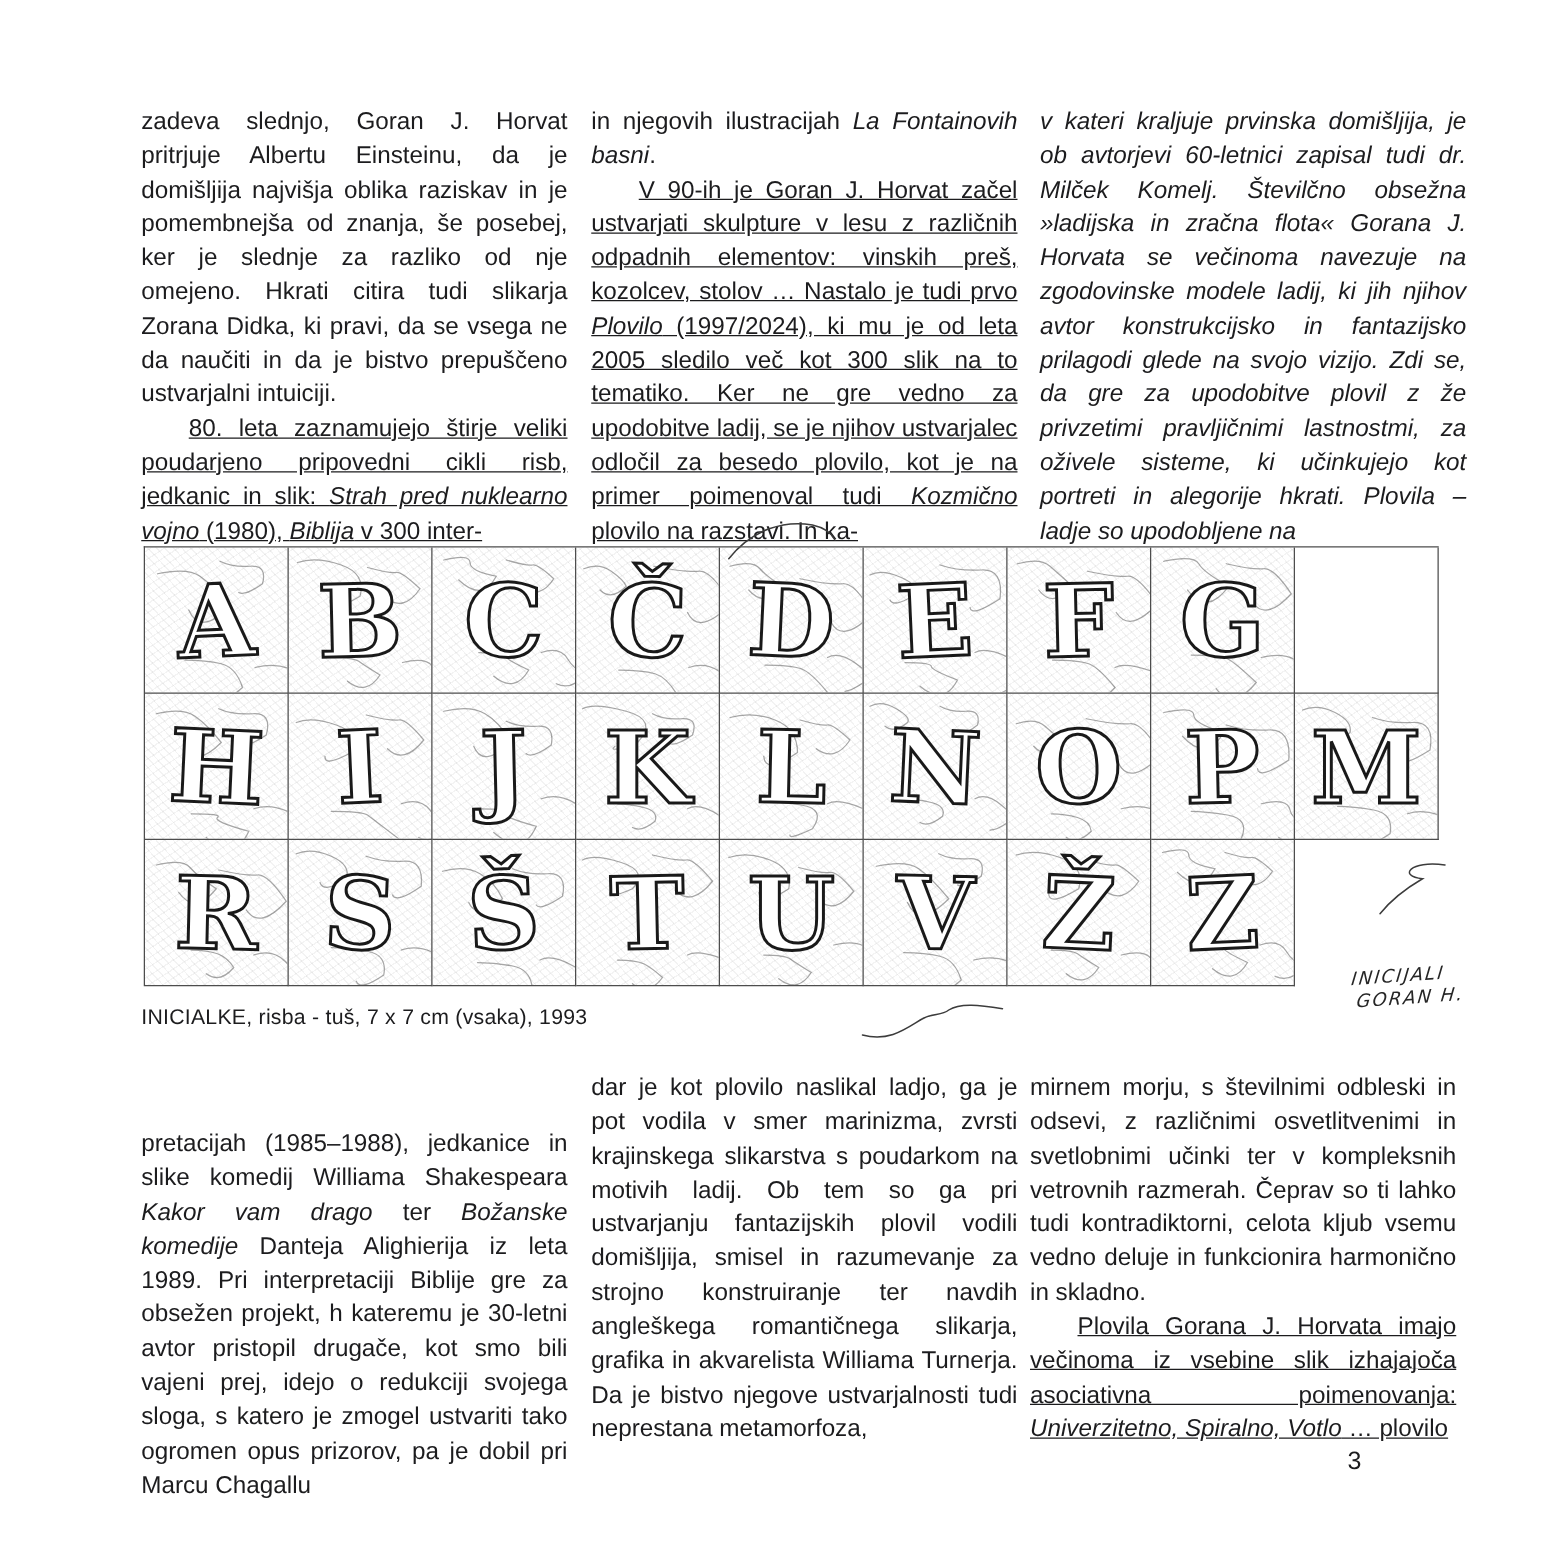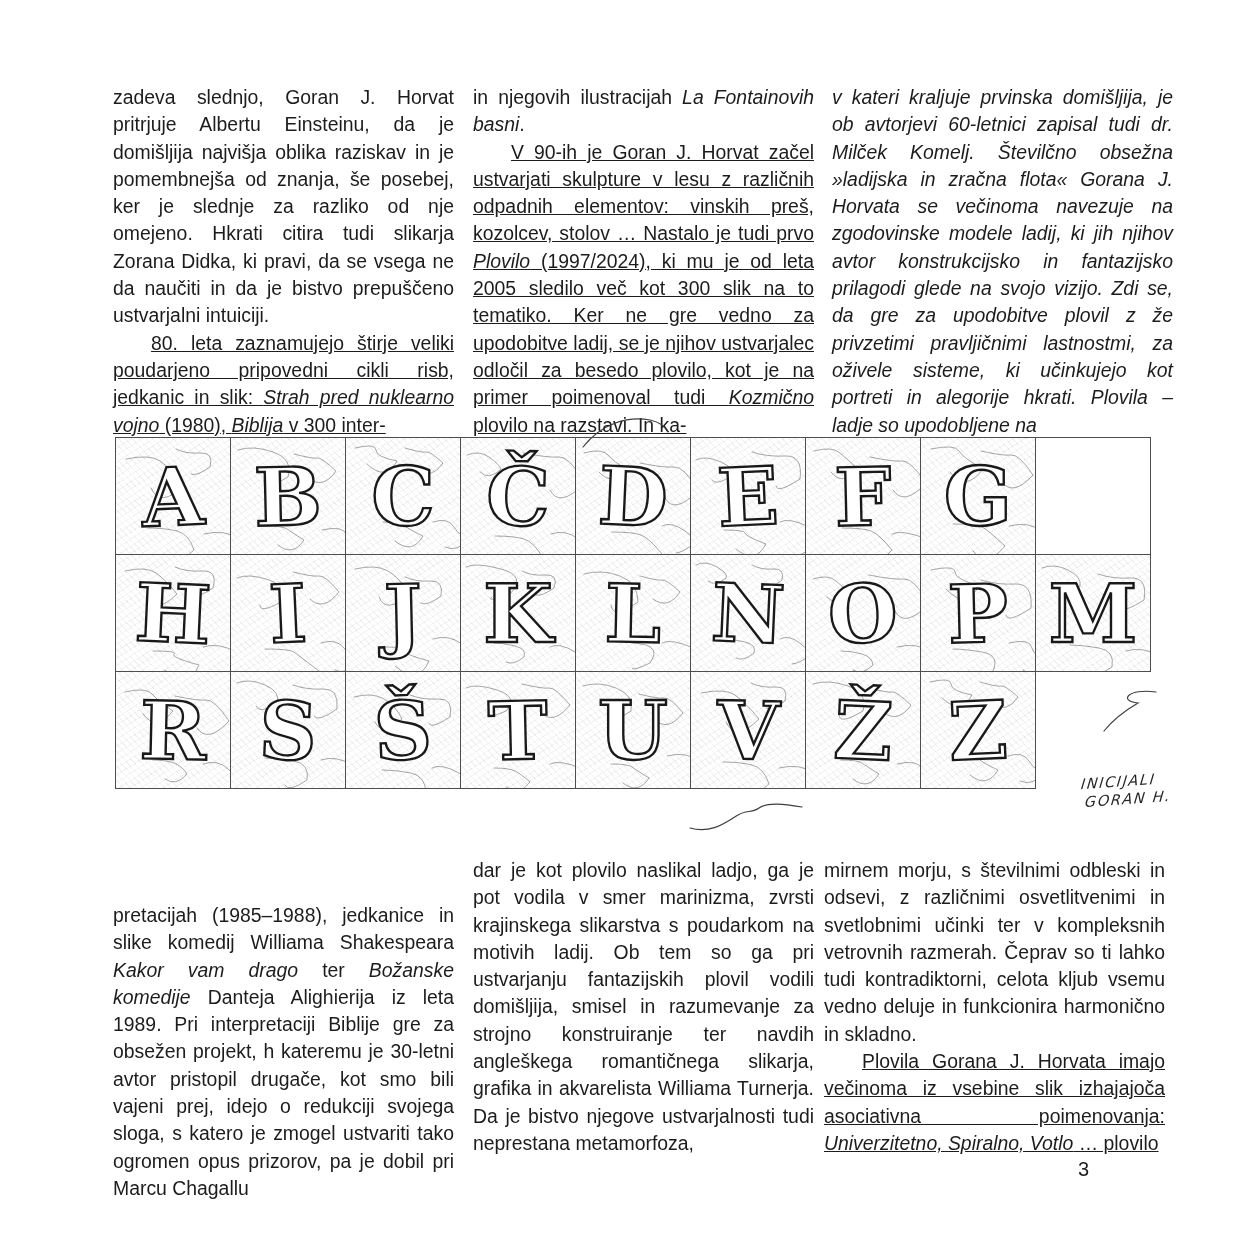--- a/index.html
+++ b/index.html
@@ -255,20 +255,21 @@
 
   <svg class="swoosh" style="left:686px;top:798px;" width="122" height="38" viewBox="0 0 122 38">
     <path d="M4,30 C26,36 40,24 52,17 C60,12 67,15 73,10 C82,4 98,6 116,9"></path>
   </svg>
 
   <div class="signature">
     <div class="sig1">INICIJALI</div>
     <div class="sig2">GORAN H.</div>
   </div>
 
+  <div class="figure-caption">INICIALKE, risba - tuš, 7 x 7 cm (vsaka), 1993</div>
 
   <div class="col bot-col-1">
       <p class="para"><span>pretacijah (1985–1988), jedkanice in slike komedij Williama Shakespeara </span><i>Kakor vam drago</i><span> ter </span><i>Božanske komedije</i><span> Danteja Alighierija iz leta 1989. Pri interpretaciji Biblije gre za obsežen projekt, h kateremu je 30-letni avtor pristopil drugače, kot smo bili vajeni prej, idejo o redukciji svojega sloga, s katero je zmogel ustvariti tako ogromen opus prizorov, pa je dobil pri Marcu Chagallu</span></p>
     </div>
   <div class="col bot-col-2">
       <p class="para"><span>dar je kot plovilo naslikal ladjo, ga je pot vodila v smer marinizma, zvrsti krajinskega slikarstva s poudarkom na motivih ladij. Ob tem so ga pri ustvarjanju fantazijskih plovil vodili domišljija, smisel in razumevanje za strojno konstruiranje ter navdih angleškega romantičnega slikarja, grafika in akvarelista Williama Turnerja. Da je bistvo njegove ustvarjalnosti tudi neprestana metamorfoza,</span></p>
     </div>
   <div class="col bot-col-3">
       <p class="para"><span>mirnem morju, s številnimi odbleski in odsevi, z različnimi osvetlitvenimi in svetlobnimi učinki ter v kompleksnih vetrovnih razmerah. Čeprav so ti lahko tudi kontradiktorni, celota kljub vsemu vedno deluje in funkcionira harmonično in skladno.</span></p>
       <p class="para indent"><span>Plovila Gorana J. Horvata imajo večinoma iz vsebine slik izhajajoča asociativna poimenovanja: </span><i>Univerzitetno, Spiralno, Votlo</i><span> … plovilo</span></p>

